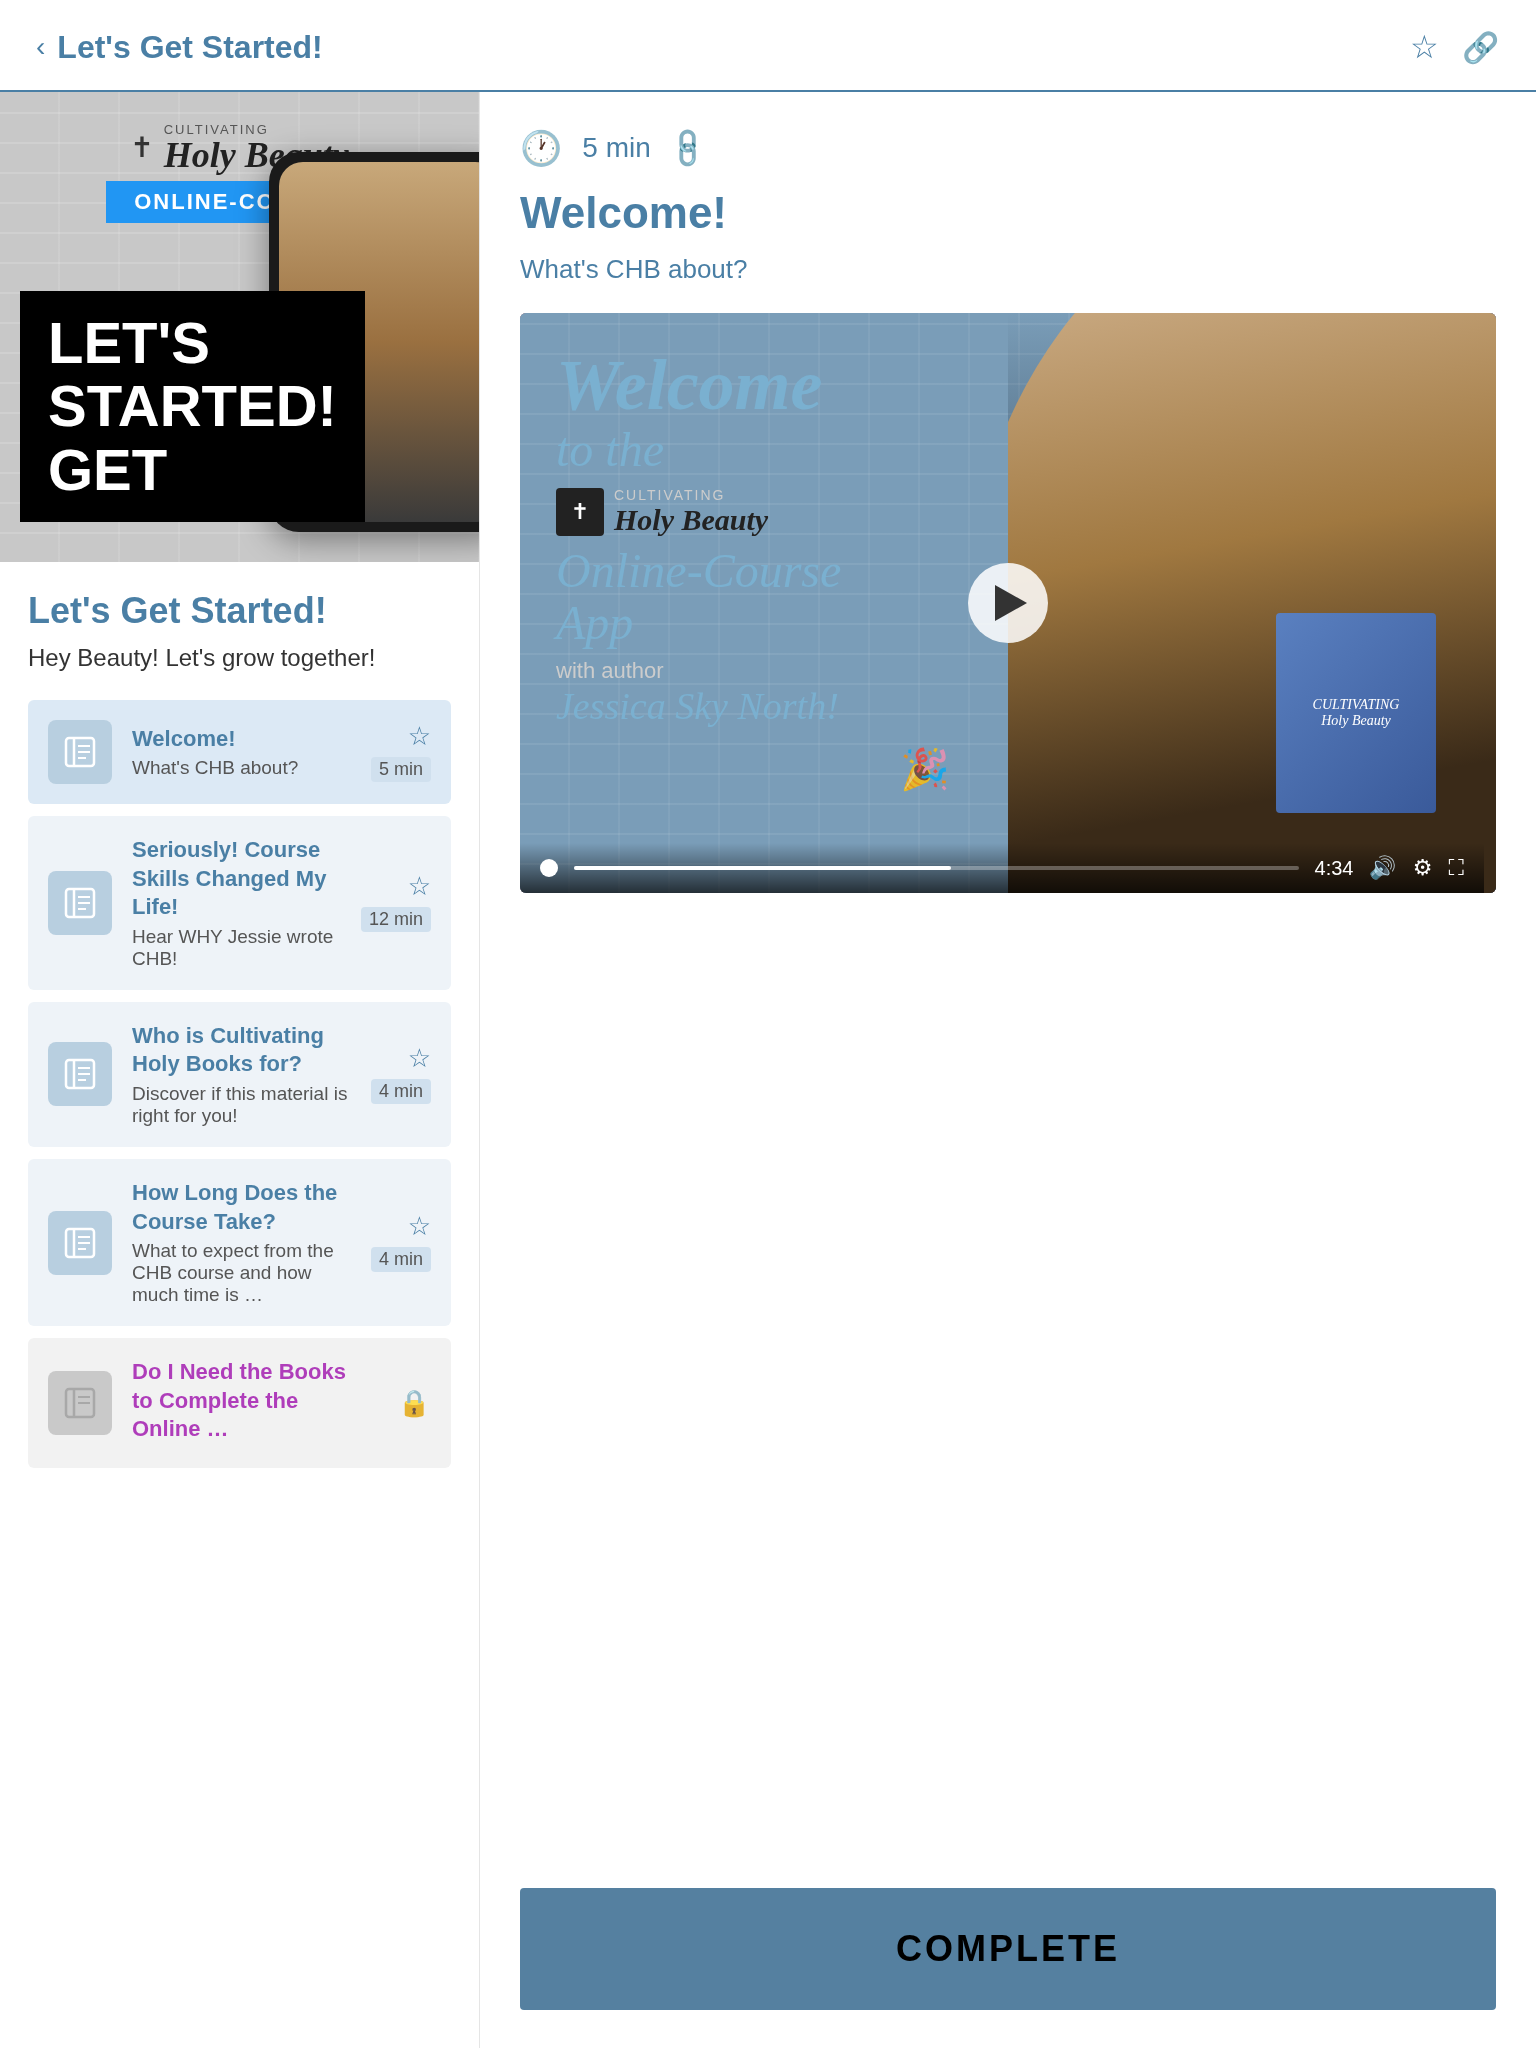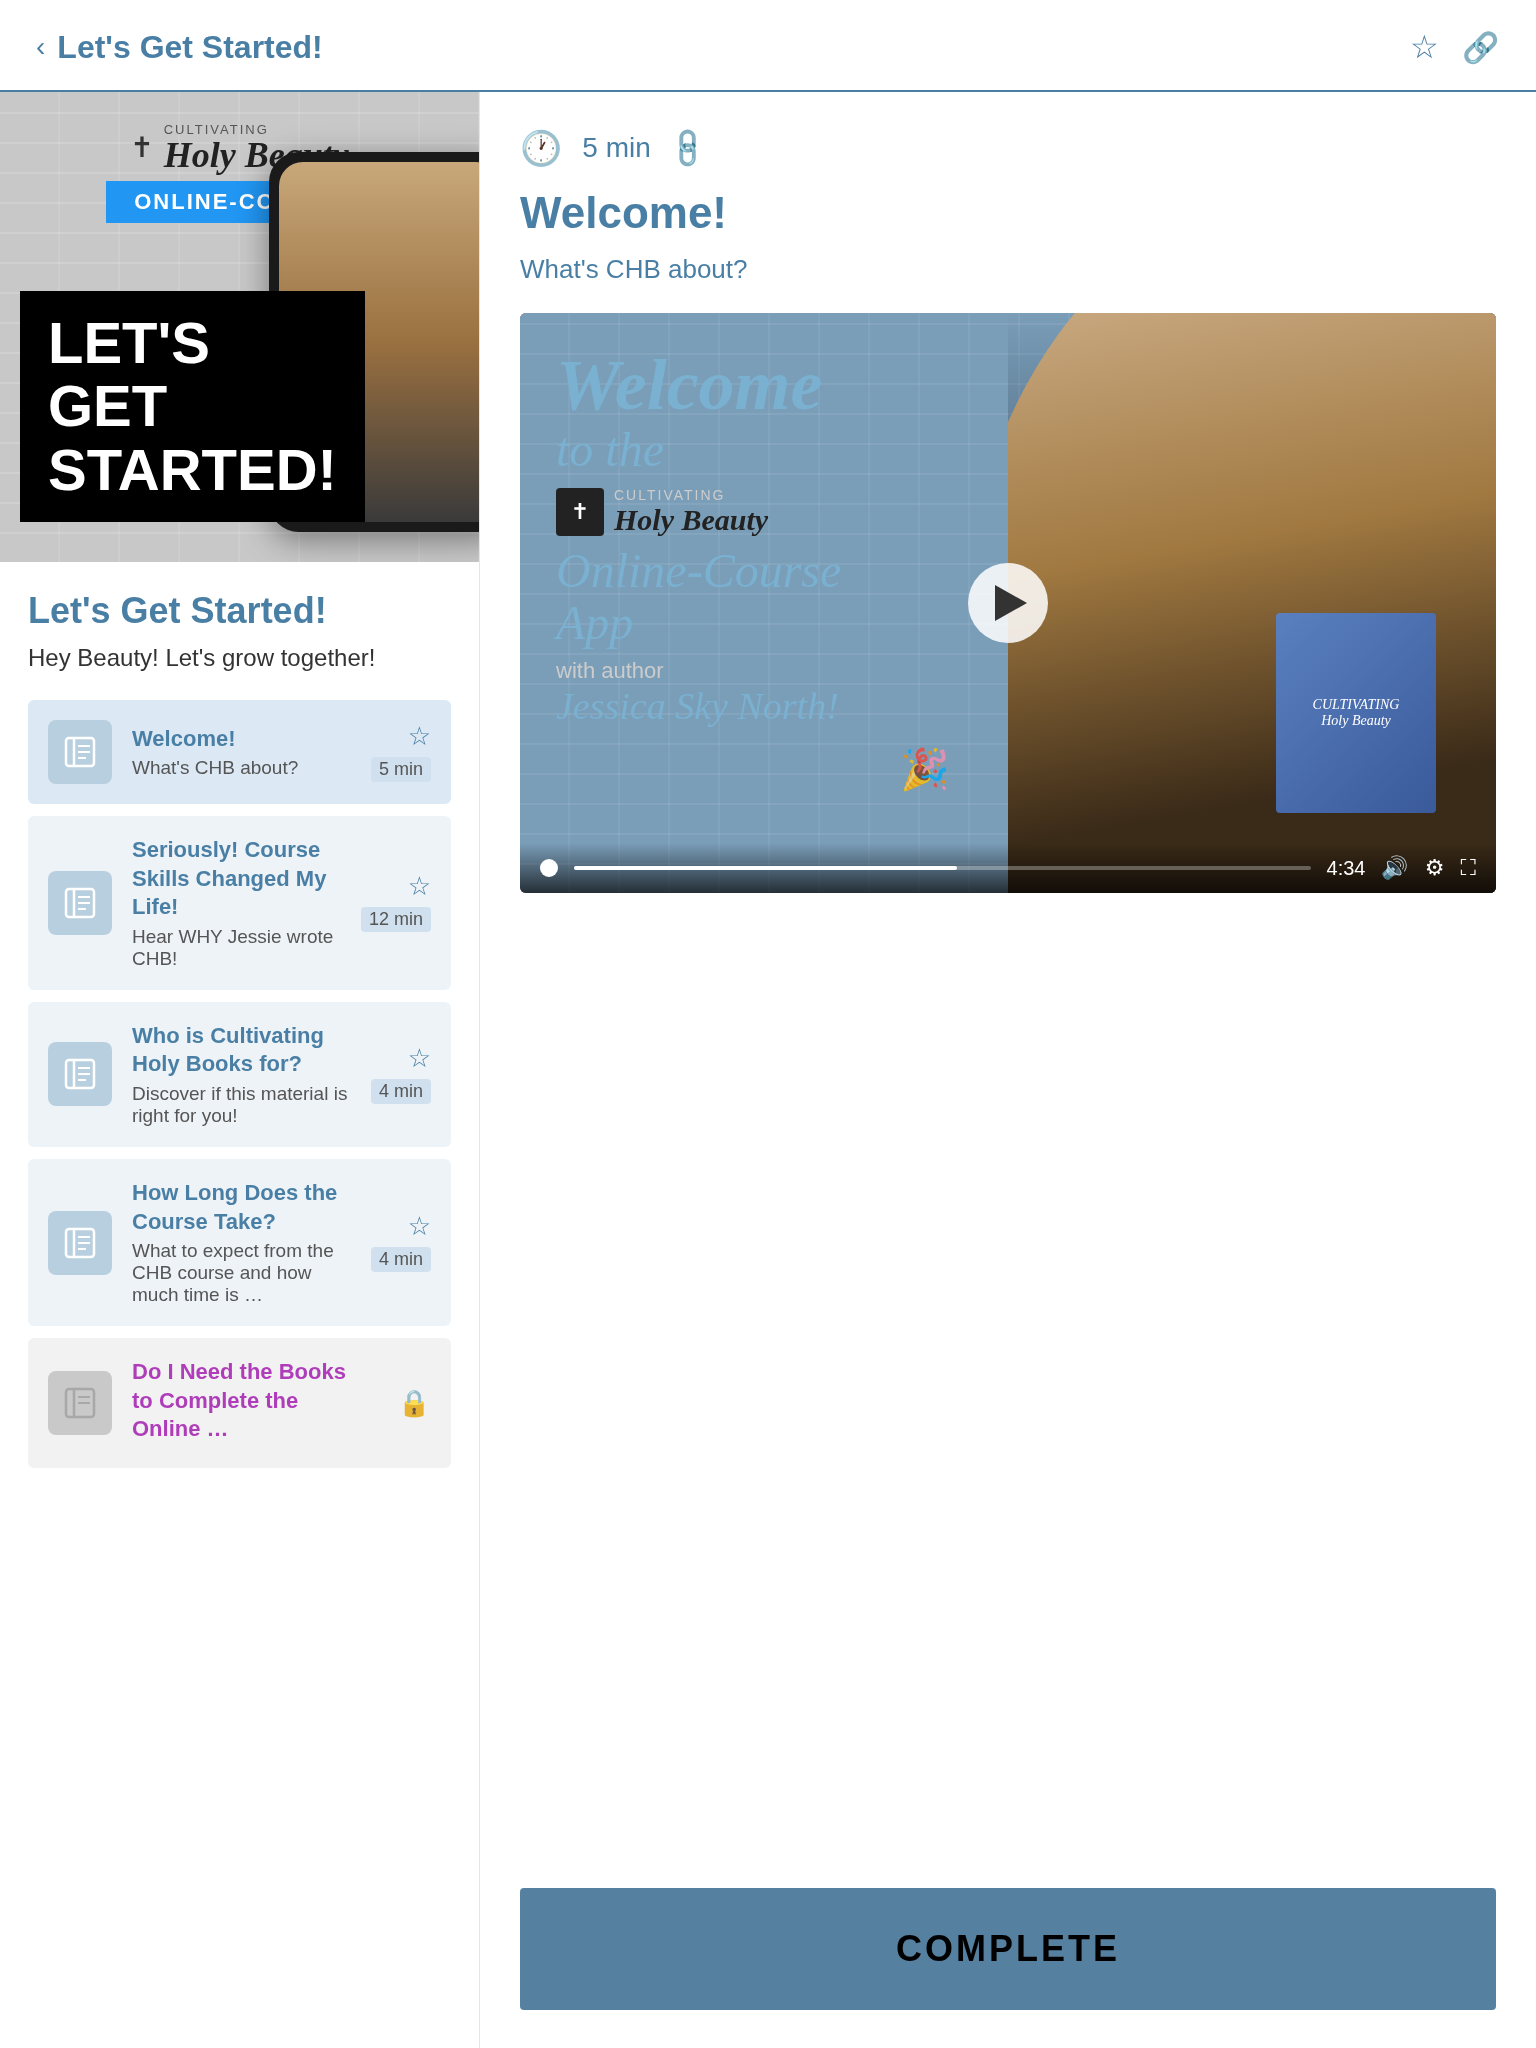--- a/index.html
+++ b/index.html
@@ -481,21 +481,21 @@
       border-width: 18px 0 18px 32px;
       border-color: transparent transparent transparent #333;
       margin-left: 6px;
     }
 
     
     .video-controls {
       position: absolute;
       bottom: 0;
       left: 0;
-      right: 0;
+      right: 12px;
       padding: 12px 20px;
       background: linear-gradient(0deg, rgba(0,0,0,0.7) 0%, transparent 100%);
       display: flex;
       align-items: center;
       gap: 16px;
       z-index: 10;
     }
     .progress-dot {
       width: 18px;
       height: 18px;
@@ -568,22 +568,22 @@
             <div>
               <div class="banner-logo-text">CULTIVATING</div>
               <div class="banner-logo-main">Holy Beauty</div>
             </div>
           </div>
         </div>
         <div class="banner-online-course">ONLINE-COURSE</div>
         <div class="banner-lets-get">
           <div class="banner-speech-bubble">
             <div>LET'S</div>
+            <div>STARTED!</div>
             <div>GET</div>
-            <div>STARTED!</div>
           </div>
         </div>
         <div class="banner-phone-overlay">
           <div class="phone-screen">
             <div class="phone-person"></div>
           </div>
         </div>
       </div>
     </div>
 

